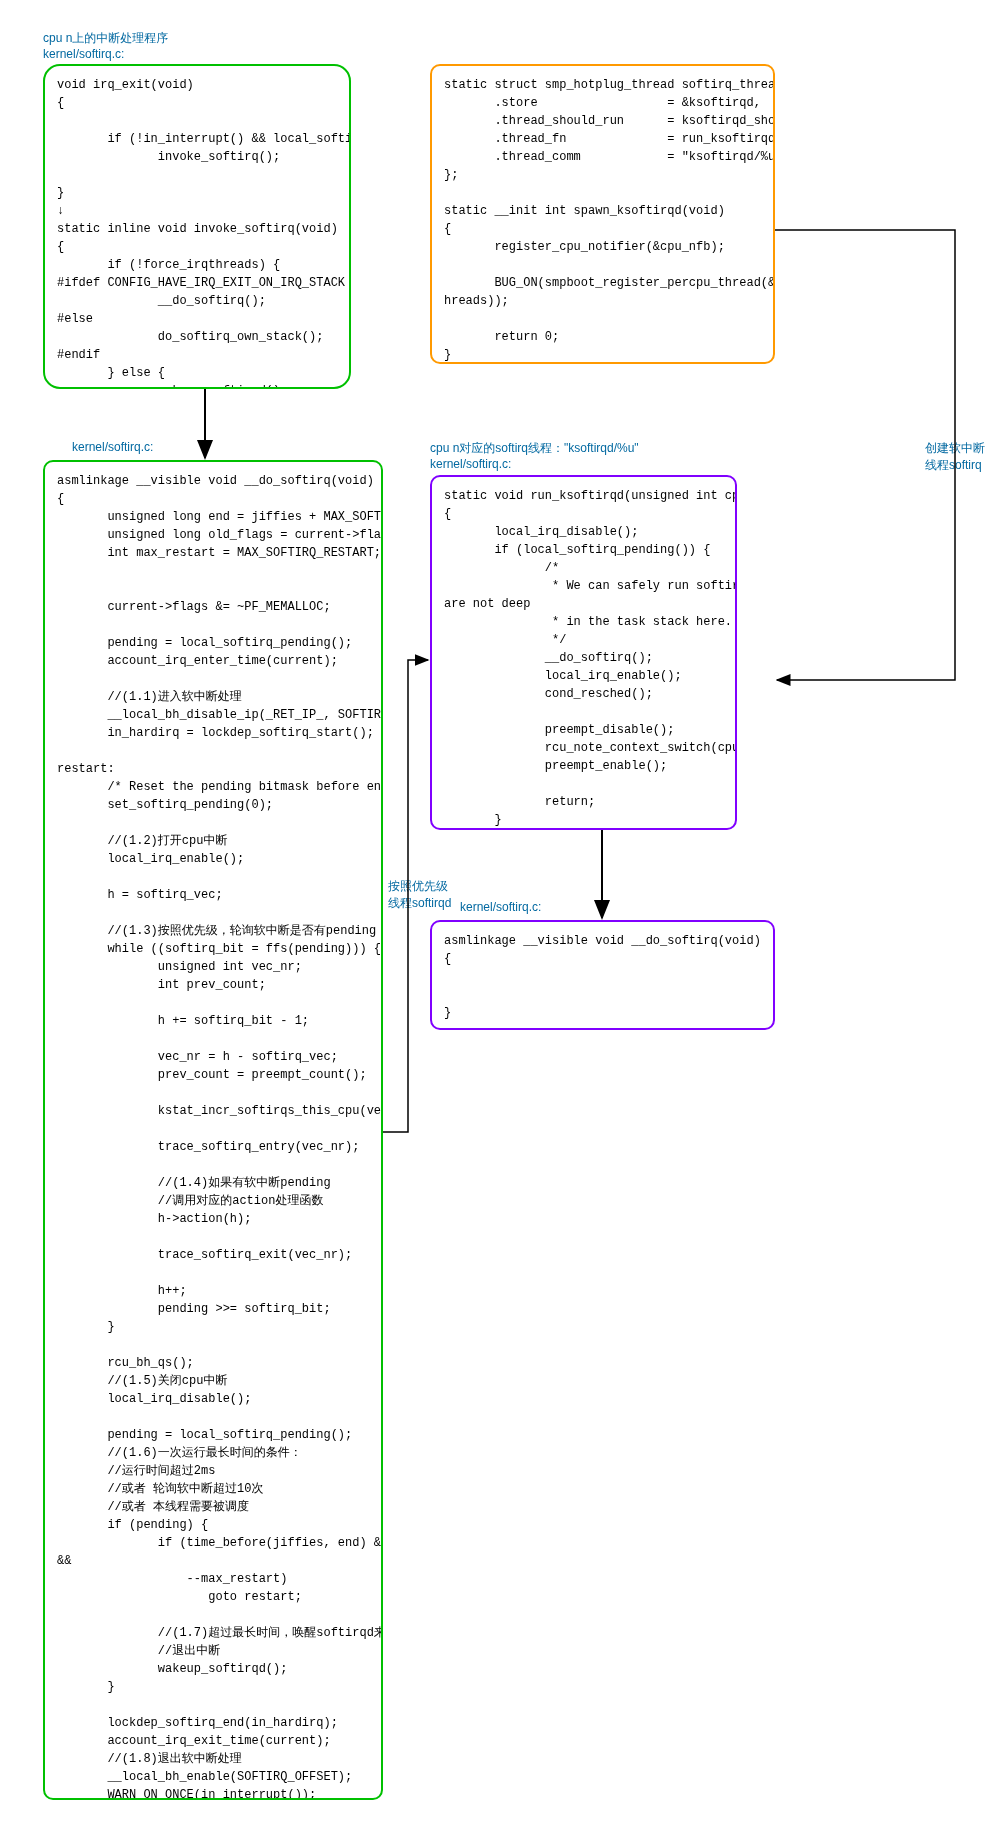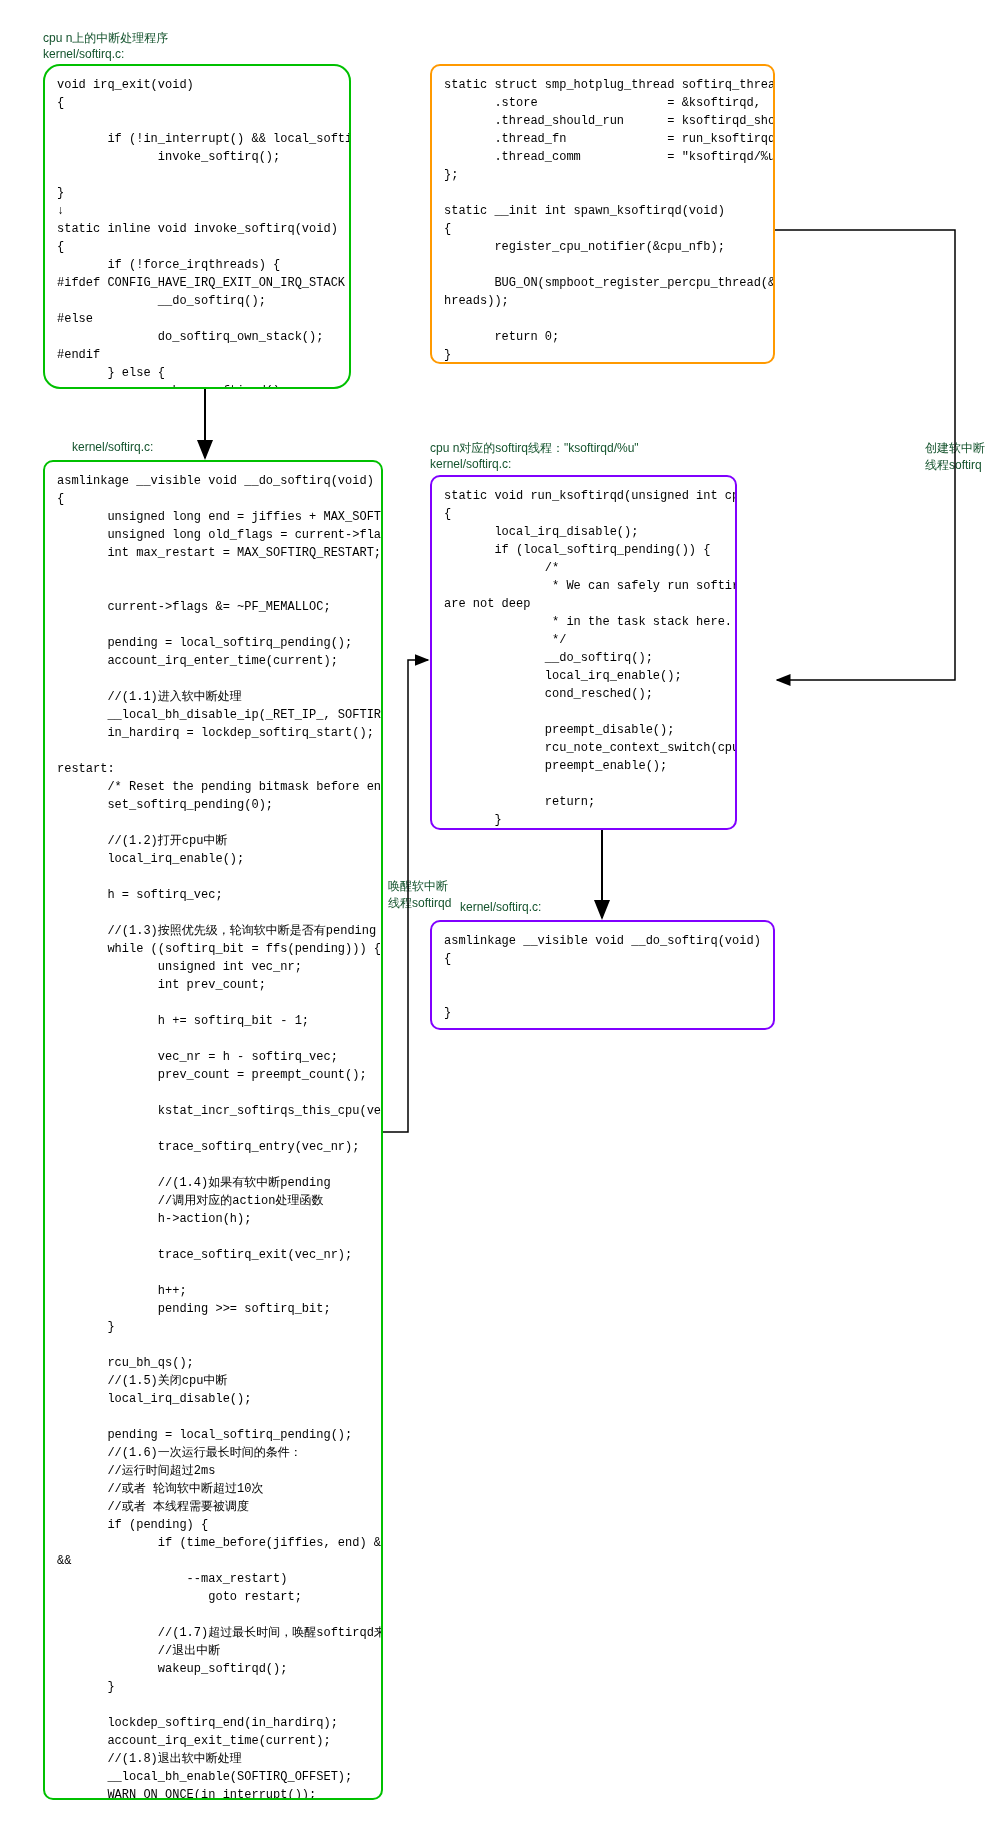--- a/index.html
+++ b/index.html
@@ -16,21 +16,21 @@
       position: relative;
     }
     .container {
       position: relative;
       width: 988px;
       height: 1829px;
     }
     .node-label {
       position: absolute;
       font-size: 12px;
-      color: #14532d;
+      color: #0369a1;
       white-space: pre;
     }
     .code-box {
       position: absolute;
       border: 2px solid;
       border-radius: 10px;
       padding: 10px 12px;
       font-family: Consolas, "Courier New", monospace;
       font-size: 12px;
       line-height: 1.5;
@@ -206,21 +206,21 @@
        local_irq_enable();
 }</div>
 
   <div class="node-label" style="left:460px; top:900px;">kernel/softirq.c:</div>
   <div class="code-box purple-border" style="left:430px; top:920px; width:345px; height:110px;">asmlinkage __visible void __do_softirq(void)
 {
 
 
 }</div>
 
-  <div class="node-label" style="left:388px; top:878px;">唤醒软中断
+  <div class="node-label" style="left:388px; top:878px;">按照优先级
 线程softirqd</div>
   <div class="node-label" style="left:925px; top:440px;">创建软中断
 线程softirq</div>
 
   <svg class="connector">
     <defs>
       <marker id="arrowhead" markerWidth="10" markerHeight="8" refX="9" refY="4" orient="auto">
         <polygon points="0 0, 10 4, 0 8" fill="#000"></polygon>
       </marker>
     </defs>

